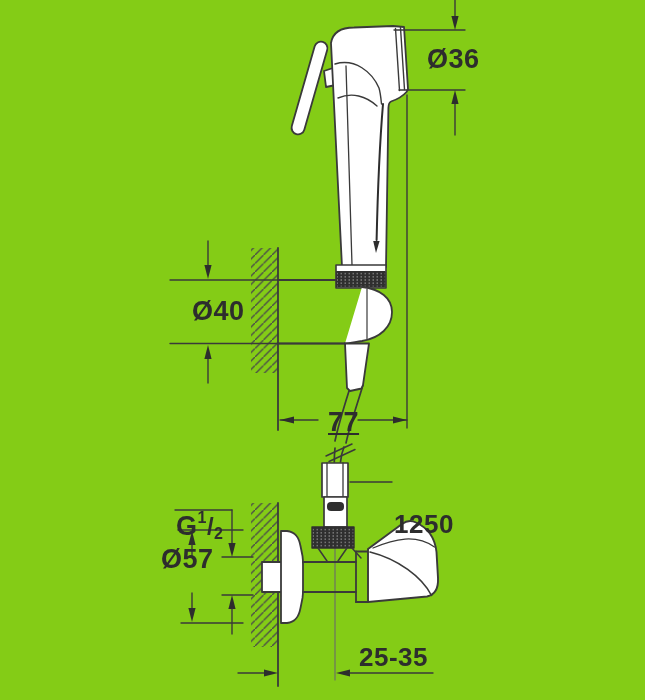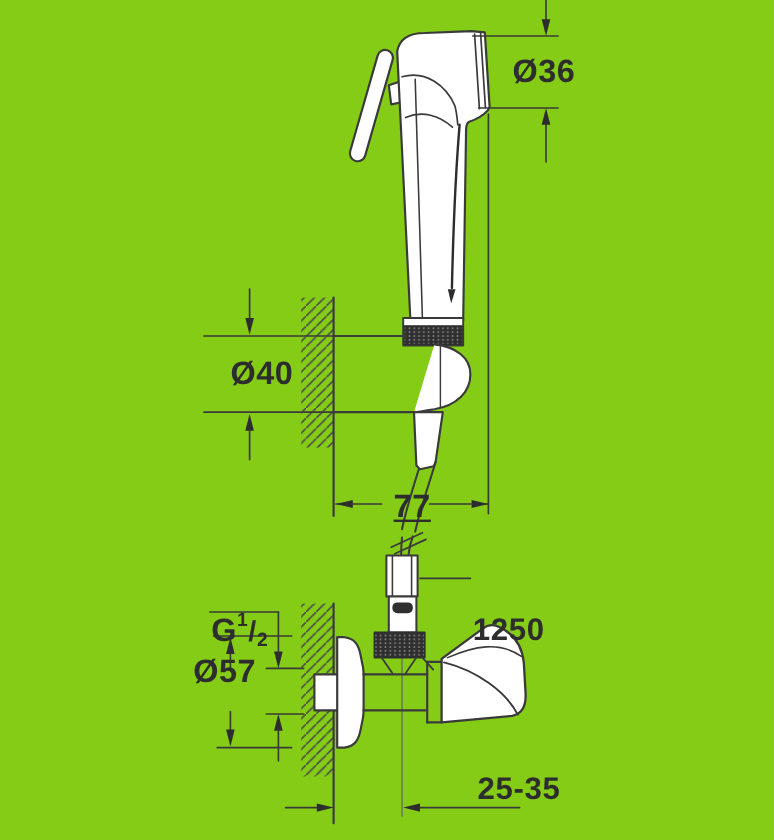--- a/index.html
+++ b/index.html
@@ -206,15 +206,15 @@
 <div class="dim-label" style="left:328px;top:409px;text-decoration:underline;">77</div>
 
 <div class="dim-label small" style="left:394px;top:492px;margin-top:19px;">1250</div>
 
 <div class="dim-label" style="left:176px;top:510px;">
   <span>G</span><span class="frac-sup">1</span><span class="frac-slash">/</span><span class="frac-sub">2</span>
 </div>
 
 <div class="dim-label" style="left:161px;top:546px;">Ø57</div>
 
-<div class="dim-label small" style="left:359px;top:644px;margin-left:39px;">25-35</div>
+<div class="dim-label small" style="left:359px;top:644px;">25-35</div>
 
 </div>
 
 </body></html>

